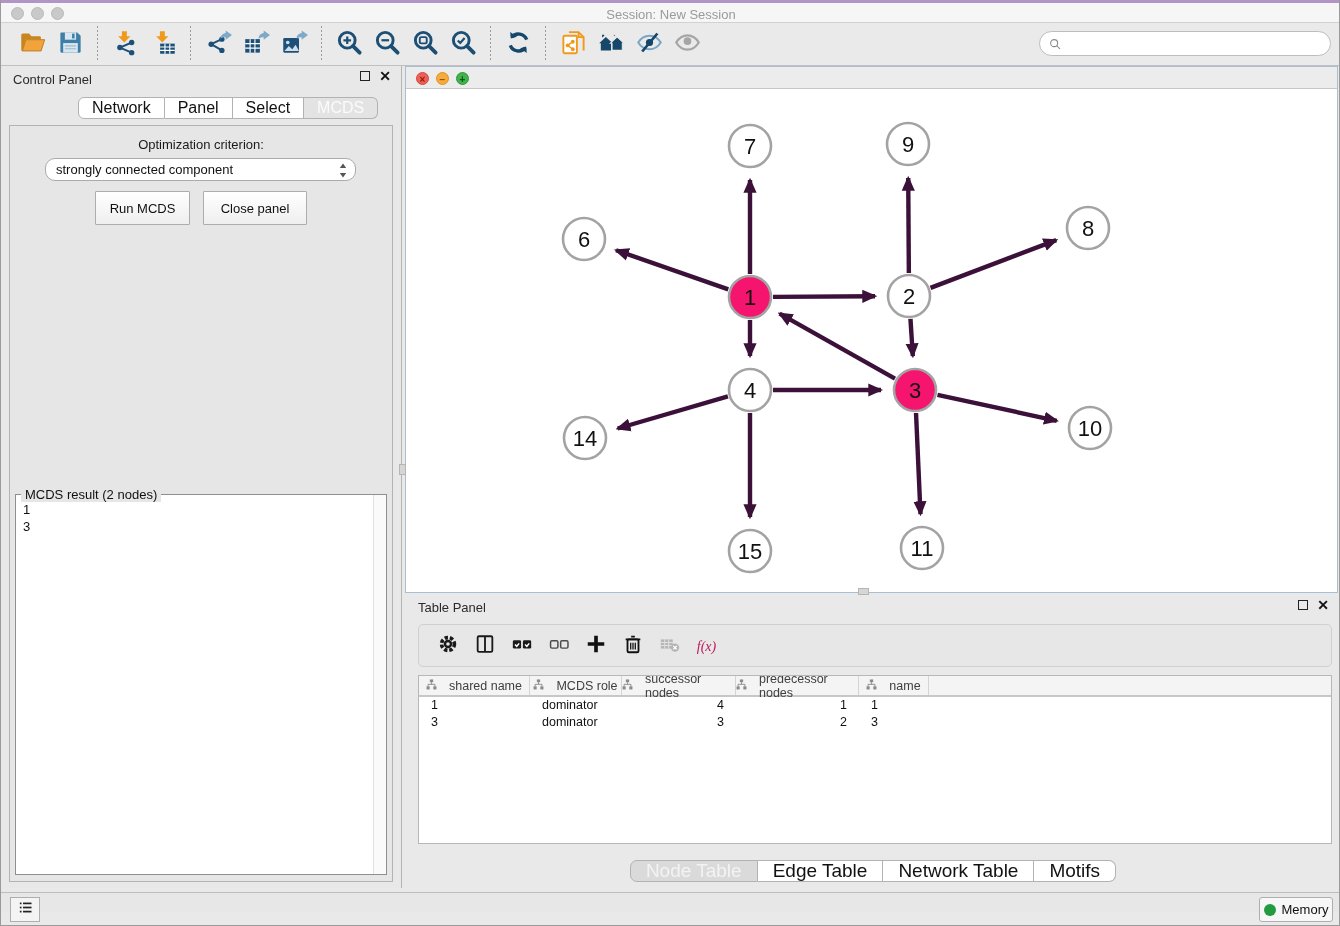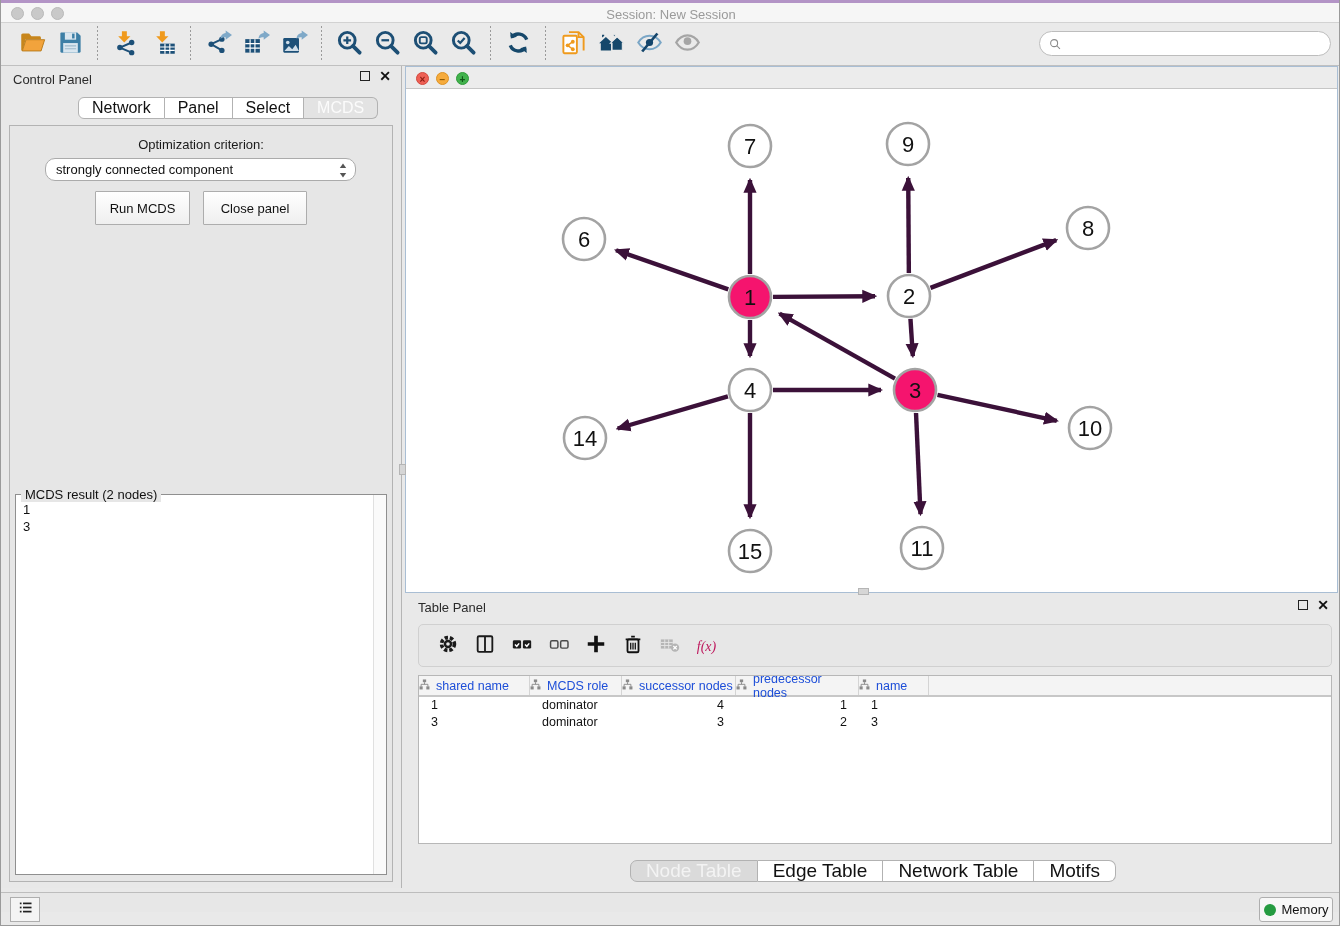--- a/index.html
+++ b/index.html
@@ -83,22 +83,22 @@
   .tp-header { position:absolute; left:13px; top:5px; font-size:13px; color:#2b2b2b; }
   .tp-toolbar { position:absolute; left:13px; top:29px; right:9px; height:43px; background:#e7e7e7;
                 border:1px solid #d0d0d0; border-radius:5px; display:flex; align-items:center; padding-left:10px; }
   .tp-btn { width:37px; height:34px; display:flex; align-items:center; justify-content:center; }
   .tp-btn svg { width:22px; height:22px; }
   .fx-label { font-family:"Liberation Serif", serif; font-style:italic; font-size:14px; color:#be185d; }
 
   .data-table { position:absolute; left:13px; top:80px; right:9px; bottom:44px; background:#fff;
                 border:1px solid #b7b7b7; overflow:hidden; }
   .dt-headrow { display:flex; height:21px; background:#f4f4f4; border-bottom:2px solid #c7c7c7; }
-  .dt-hcell { display:flex; align-items:center; gap:6px; font-size:12.5px;
-              color:#1d4ed8; border-right:1px solid #d4d4d4; }
+  .dt-hcell { display:flex; align-items:center; justify-content:center; gap:12px; font-size:12.5px;
+              color:#404040; border-right:1px solid #d4d4d4; }
   .dt-hcell svg { width:11px; height:11px; }
   .dt-row { display:flex; height:16.5px; font-size:12.5px; color:#111; }
   .dt-cell { padding:0 12px; line-height:16.5px; white-space:nowrap; overflow:hidden; }
 
   .bottom-tabs { position:absolute; left:0; right:0; bottom:6px; display:flex; justify-content:center; }
   .bt-tab { font-size:19px; height:22px; padding:0 15px; display:flex; align-items:center; background:#fff;
             border:1px solid #b2b2b2; border-left:none; color:#111; }
   .bt-tab:first-child { border-left:1px solid #b2b2b2; border-radius:7px 0 0 7px; }
   .bt-tab:last-child { border-radius:0 7px 7px 0; }
   .bt-tab.active { background:#dadada; color:#f3f3f3; }

